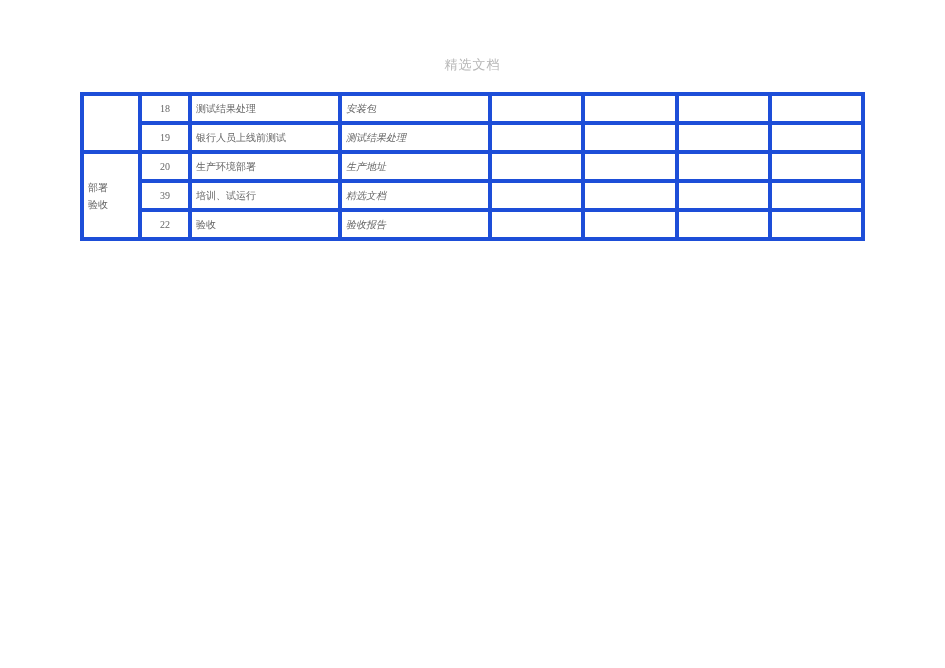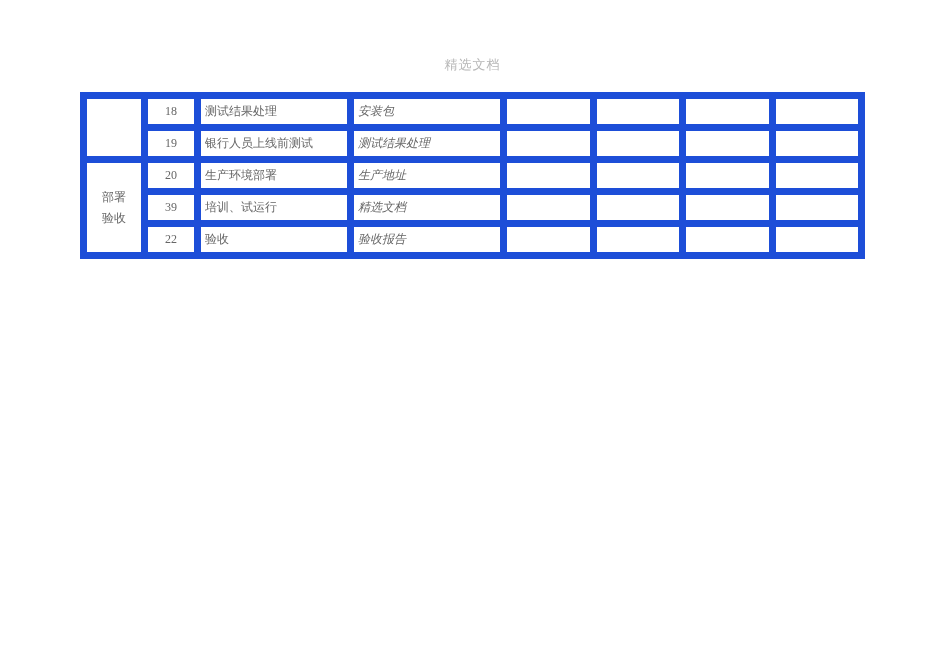--- a/index.html
+++ b/index.html
@@ -21,30 +21,30 @@
     }
     .table-wrap {
       margin: 0 80px 0 80px;
     }
     table {
       border-collapse: collapse;
       width: 100%;
       table-layout: fixed;
     }
     td {
-      border: 7px solid #1d4ed8;
-      font-size: 12px;
+      border: 4px solid #1d4ed8;
+      font-size: 10px;
       color: #666;
       vertical-align: middle;
       padding: 0 4px;
       height: 25px;
       overflow: hidden;
       white-space: nowrap;
     }
-    .col-cat  { width: 46px; text-align: center; line-height: 1.7; }
+    .col-cat  { width: 46px; text-align: left; line-height: 1.7; }
     .col-num  { width: 38px; text-align: center; }
     .col-task { width: 138px; text-align: left; }
     .col-deliv{ width: 138px; text-align: left; font-style: italic; }
     .col-eq   { width: auto; }
   </style>
 </head>
 <body>
 
 <div class="page-header">精选文档</div>
 

